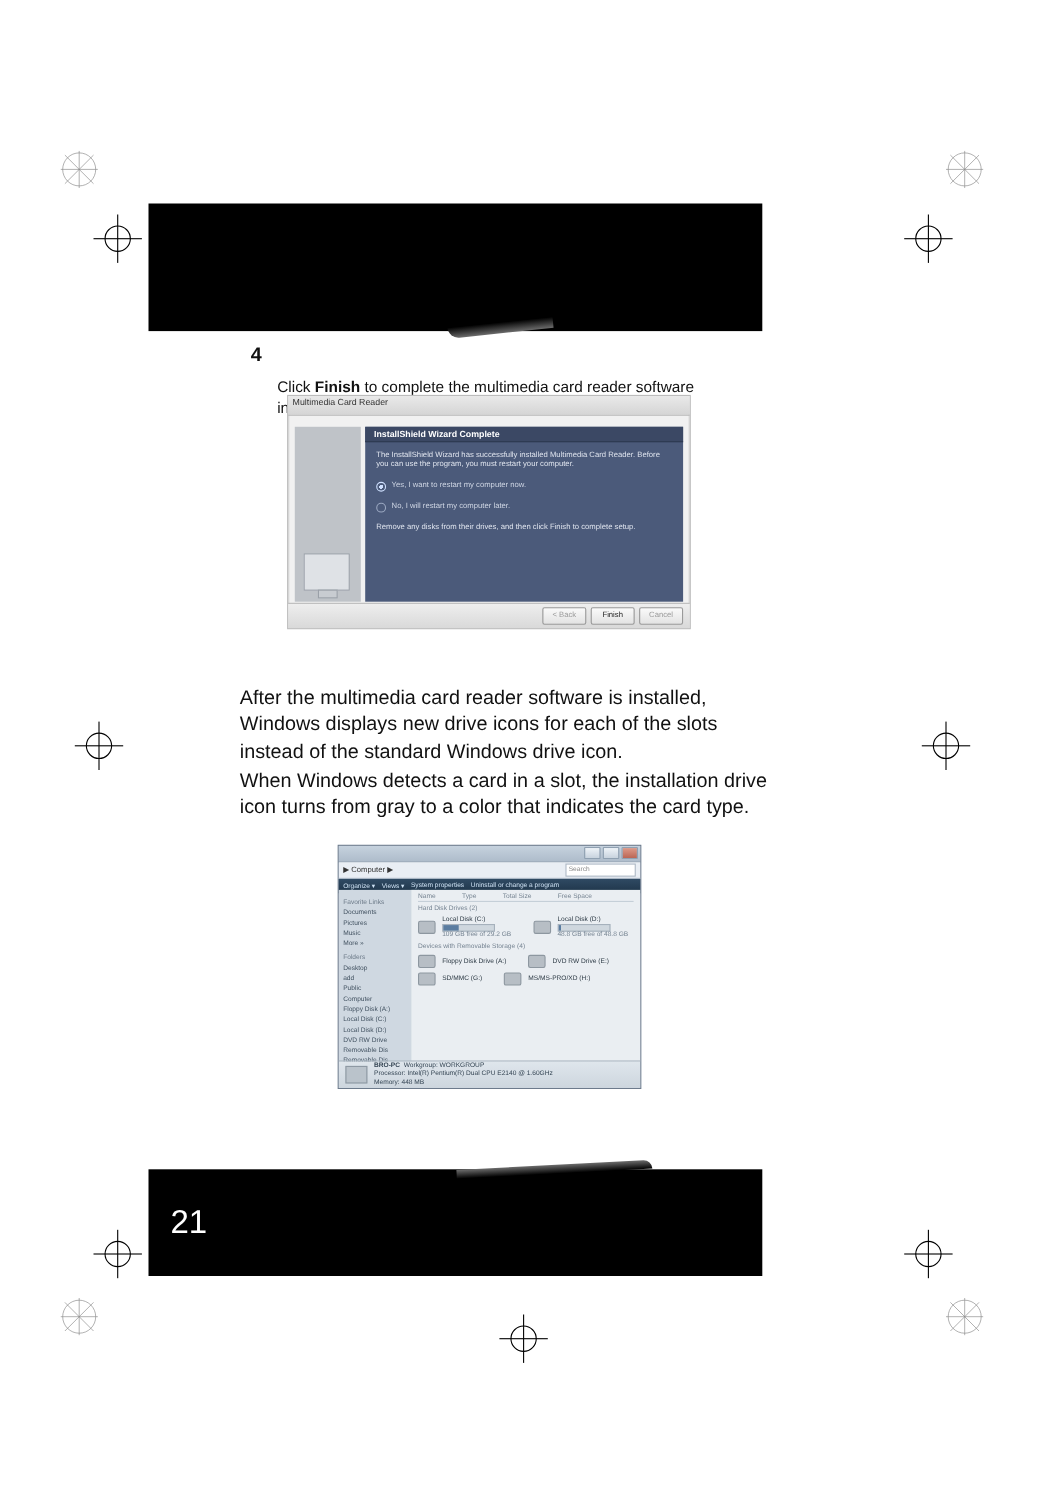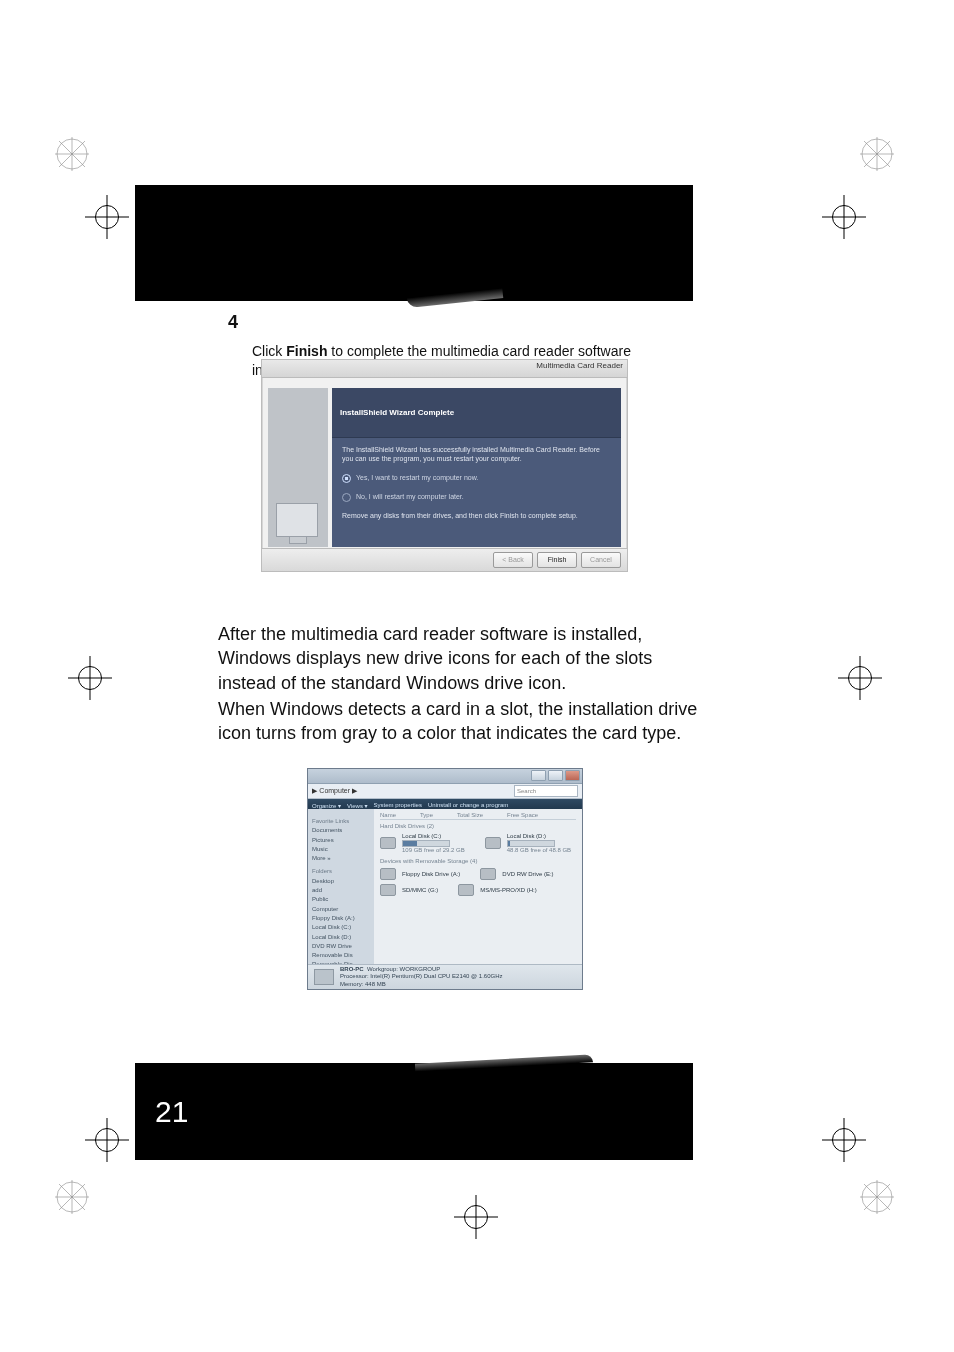--- a/index.html
+++ b/index.html
@@ -147,33 +147,32 @@
     font-size: 8px;
     color: #e6e6e6;
   }
   .wizard .titlebar {
     height: 15px;
     background: linear-gradient(#e9e9e9,#d5d5d5);
     border-bottom: 1px solid #bbb;
     color: #333;
     font-size: 8px;
     padding: 1px 4px;
-    text-align: right;
   }
   .wizard .stage {
     position: absolute;
     left: 70px; right: 6px; top: 28px; bottom: 24px;
     background: #4b5a7a;
   }
   .wizard .stage .hdr {
     background: #3b4864;
     color: #fff;
     font-weight: 600;
     font-size: 8px;
-    padding: 20px 8px;
+    padding: 2px 8px;
     border-bottom: 1px solid #2e3a52;
   }
   .wizard .stage .body {
     padding: 8px 10px;
     color: #dfe4ee;
     font-size: 7px;
     line-height: 1.25;
   }
   .wizard .stage .body .opt {
     margin-top: 10px;

